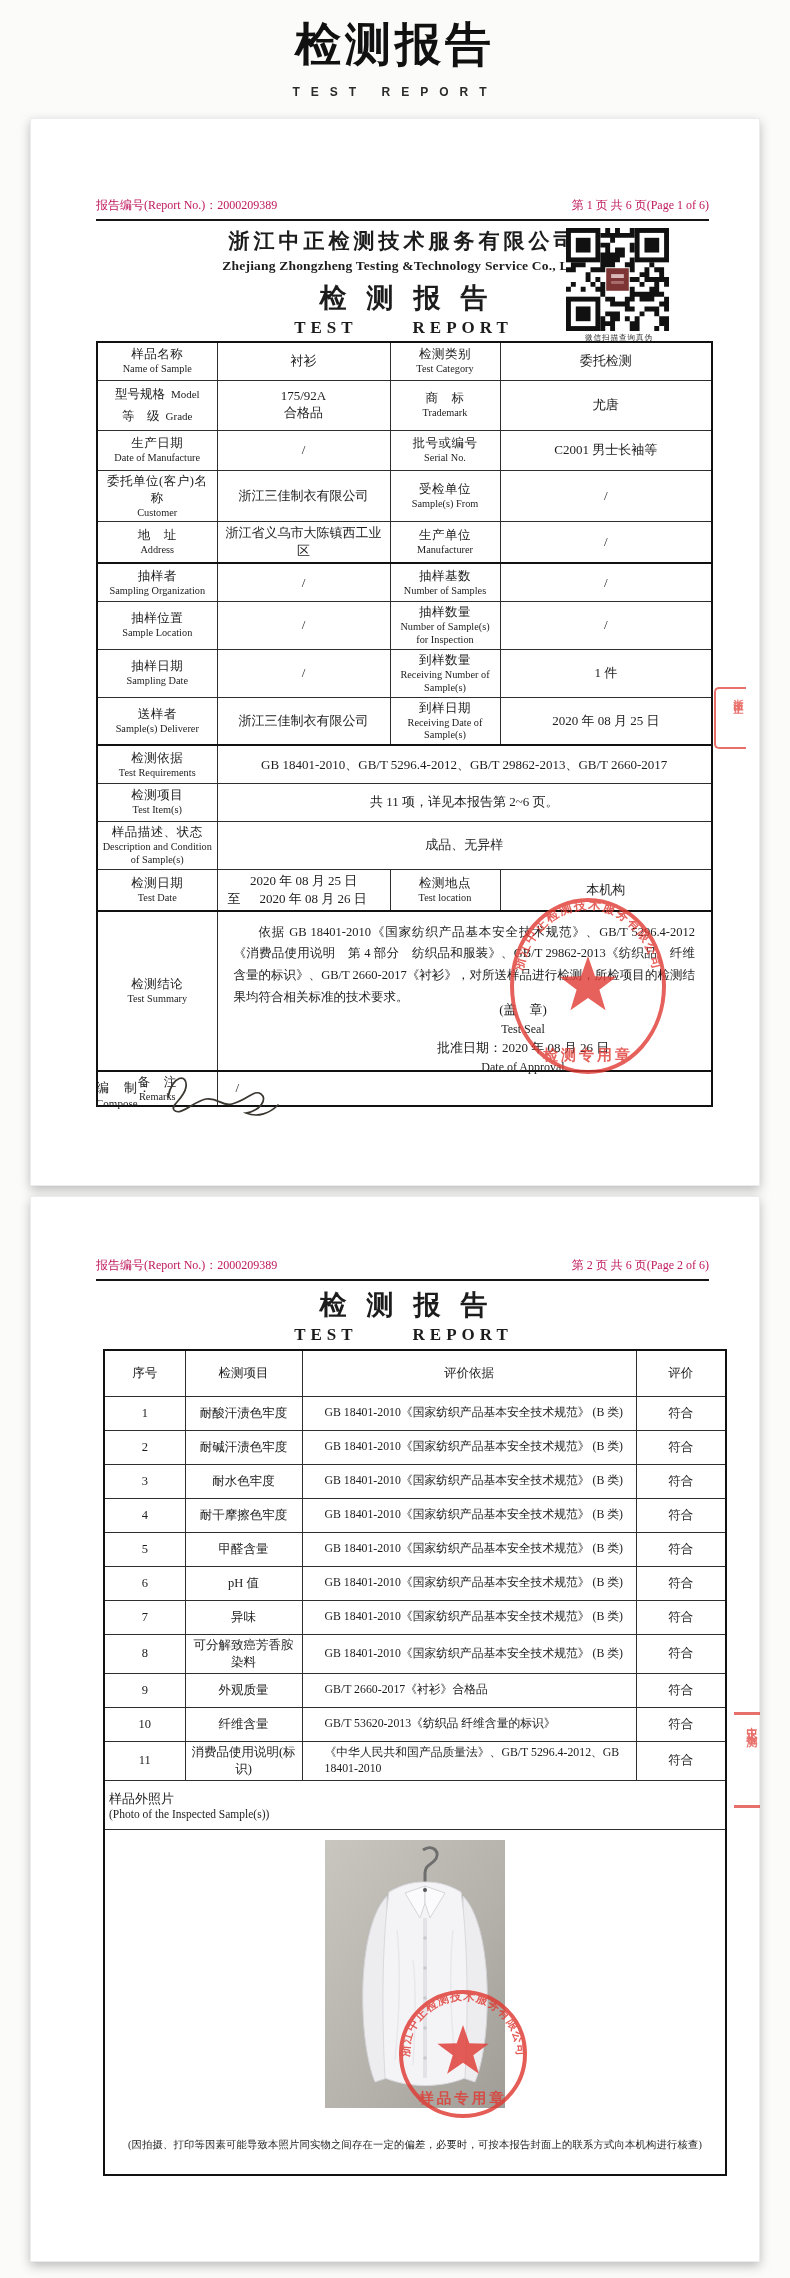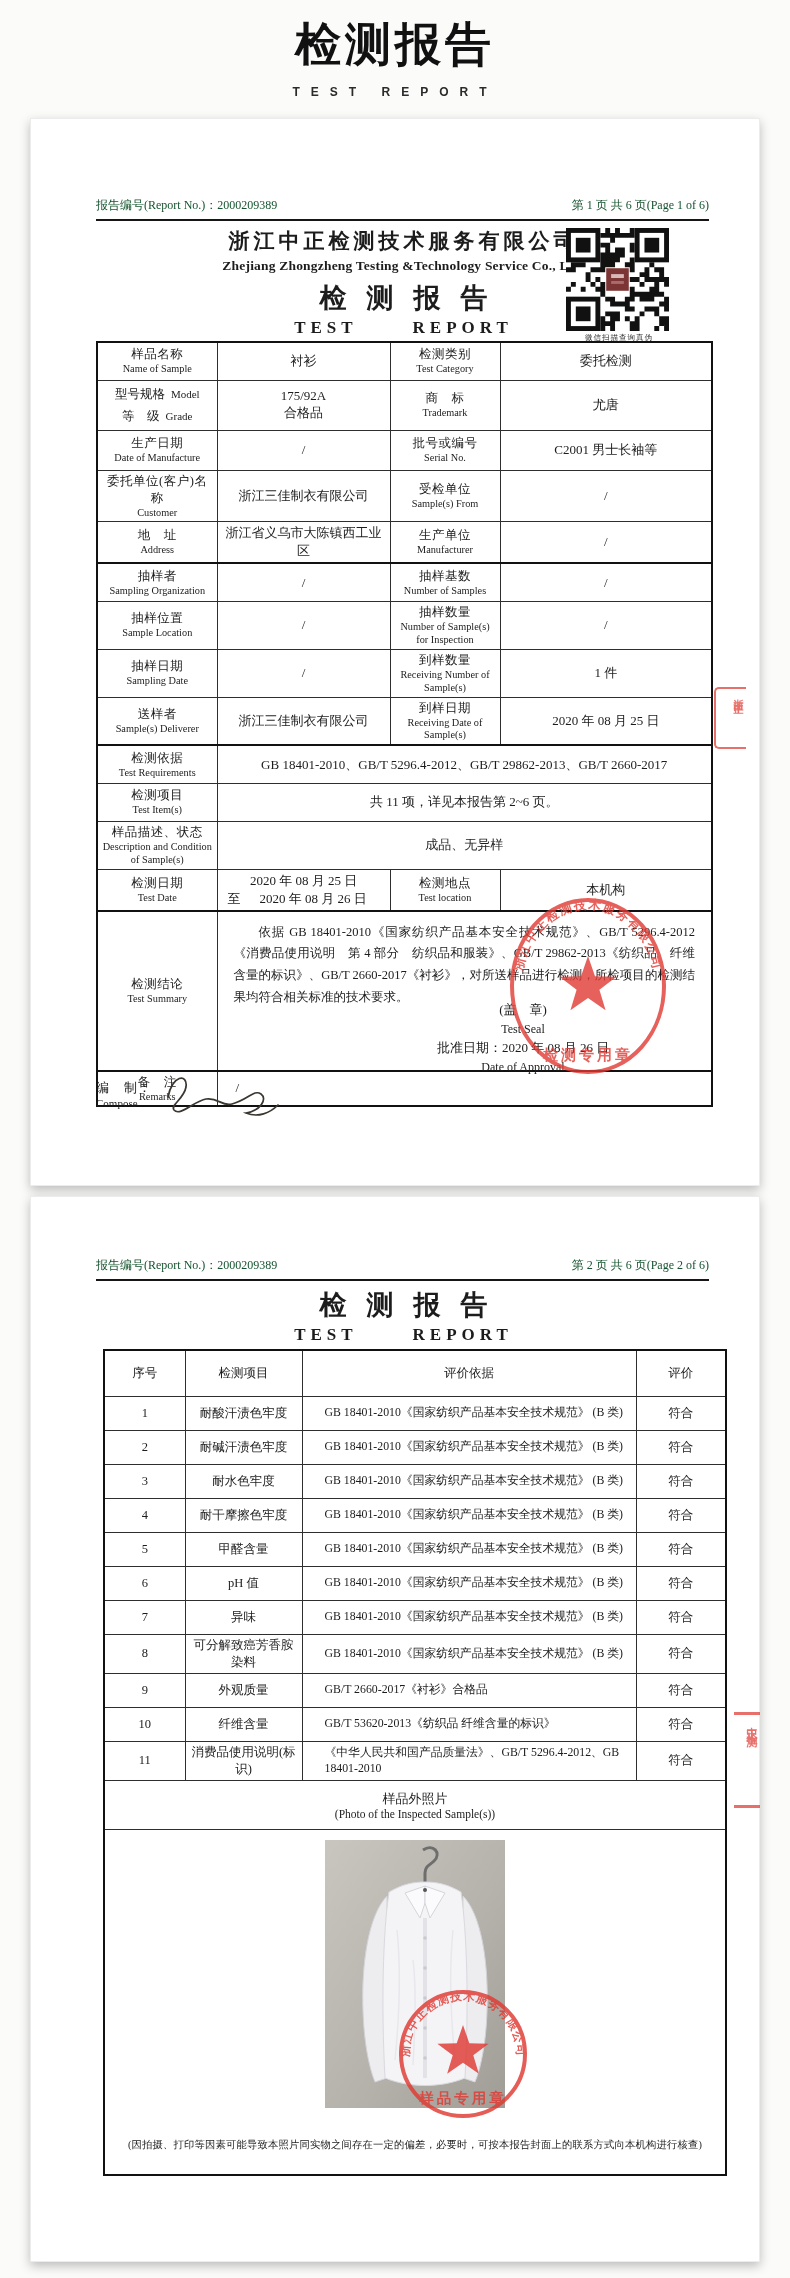--- a/index.html
+++ b/index.html
@@ -13,21 +13,21 @@
   .banner-en{font-family:"Liberation Sans","DejaVu Sans",sans-serif;font-weight:600;
              font-size:12px;letter-spacing:11px;color:#2b2b2b;margin-top:9px;}
 
   
   .card{position:absolute;left:30px;width:730px;background:#fff;
         box-shadow:0 4px 10px rgba(0,0,0,.25);border:1px solid #ececec;box-sizing:border-box;}
   .card1{top:118px;height:1068px;}
   .card2{top:1196px;height:1066px;}
 
   .p-head{position:absolute;left:65px;right:50px;display:flex;justify-content:space-between;
-          font-size:12px;color:#14532d;text-align:right;}
+          font-size:12px;color:#be185d;text-align:right;}
   .card1 .p-head{top:78px;}
   .card2 .p-head{top:60px;}
   .rule{position:absolute;left:65px;right:50px;border:none;border-top:2px solid #161616;height:0;margin:0;}
   .card1 .rule{top:100px;}
   .card2 .rule{top:82px;}
 
   .co-wrap{position:absolute;left:65px;width:615px;text-align:center;}
   .card1 .co-wrap{top:108px;}
   .card2 .co-wrap{top:90px;}
   .co-cn{font-size:21px;font-weight:bold;letter-spacing:4px;}
@@ -81,21 +81,21 @@
          border-bottom:3px solid #e03a33;font-size:11px;letter-spacing:3px;padding:3px 1px;}
 
   
   .t2{position:absolute;top:152px;left:72px;width:622px;border:2.5px solid #111;
       font-size:12.5px;table-layout:fixed;}
   .t2 td,.t2 th{border:1px solid #2e2e2e;padding:2px 4px;font-weight:normal;vertical-align:middle;}
   .t2 thead tr{height:46px;}
   .t2 tbody tr{height:34px;}
   .t2 .c0,.t2 .c1,.t2 .c3,.t2 th{text-align:center;}
   .t2 .c2{text-align:left;padding-left:22px;font-size:11.8px;}
-  .ph-head td{height:44px;text-align:center;}
+  .ph-head td{height:44px;text-align:left;}
   .ph-t{font-size:13px;display:block;}
   .ph-e{font-size:11.5px;display:block;}
   .ph-cell{height:340px;position:relative;text-align:center;vertical-align:top !important;}
   .photo{margin-top:8px;}
   .footnote{position:absolute;bottom:22px;left:0;width:100%;text-align:center;
             font-size:10.3px;letter-spacing:.2px;}
 </style>
 </head>
 <body>
 

